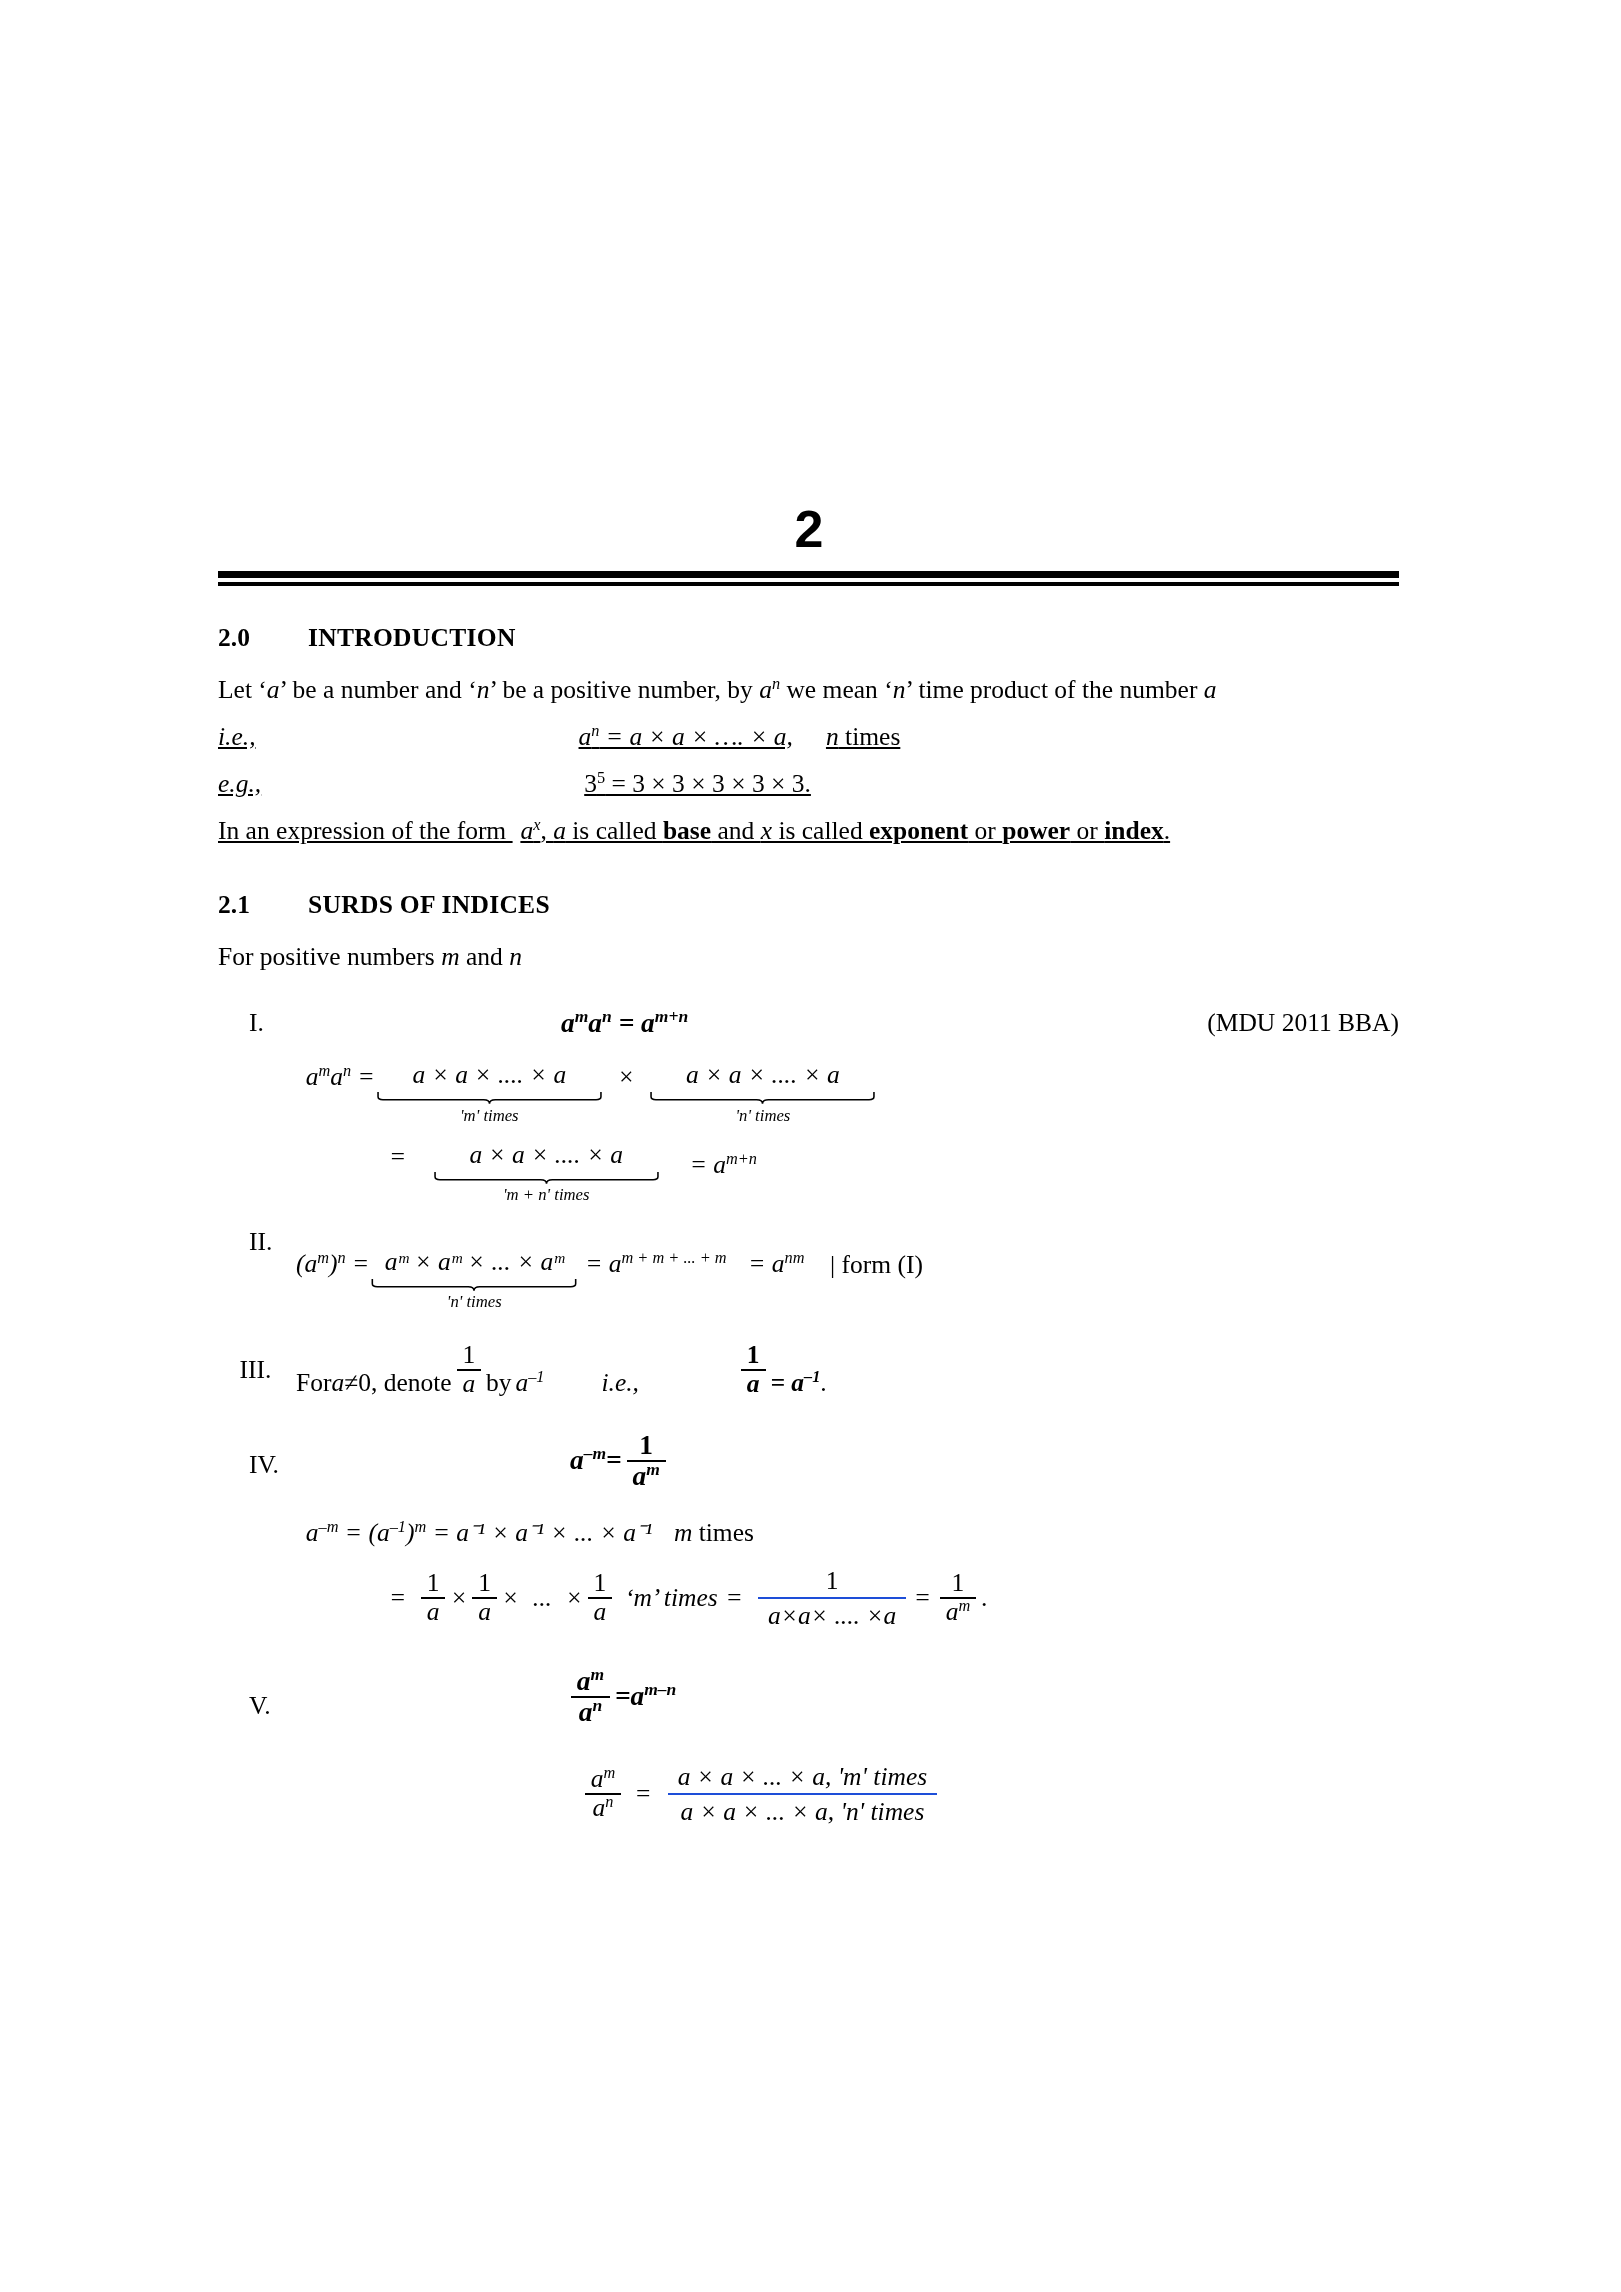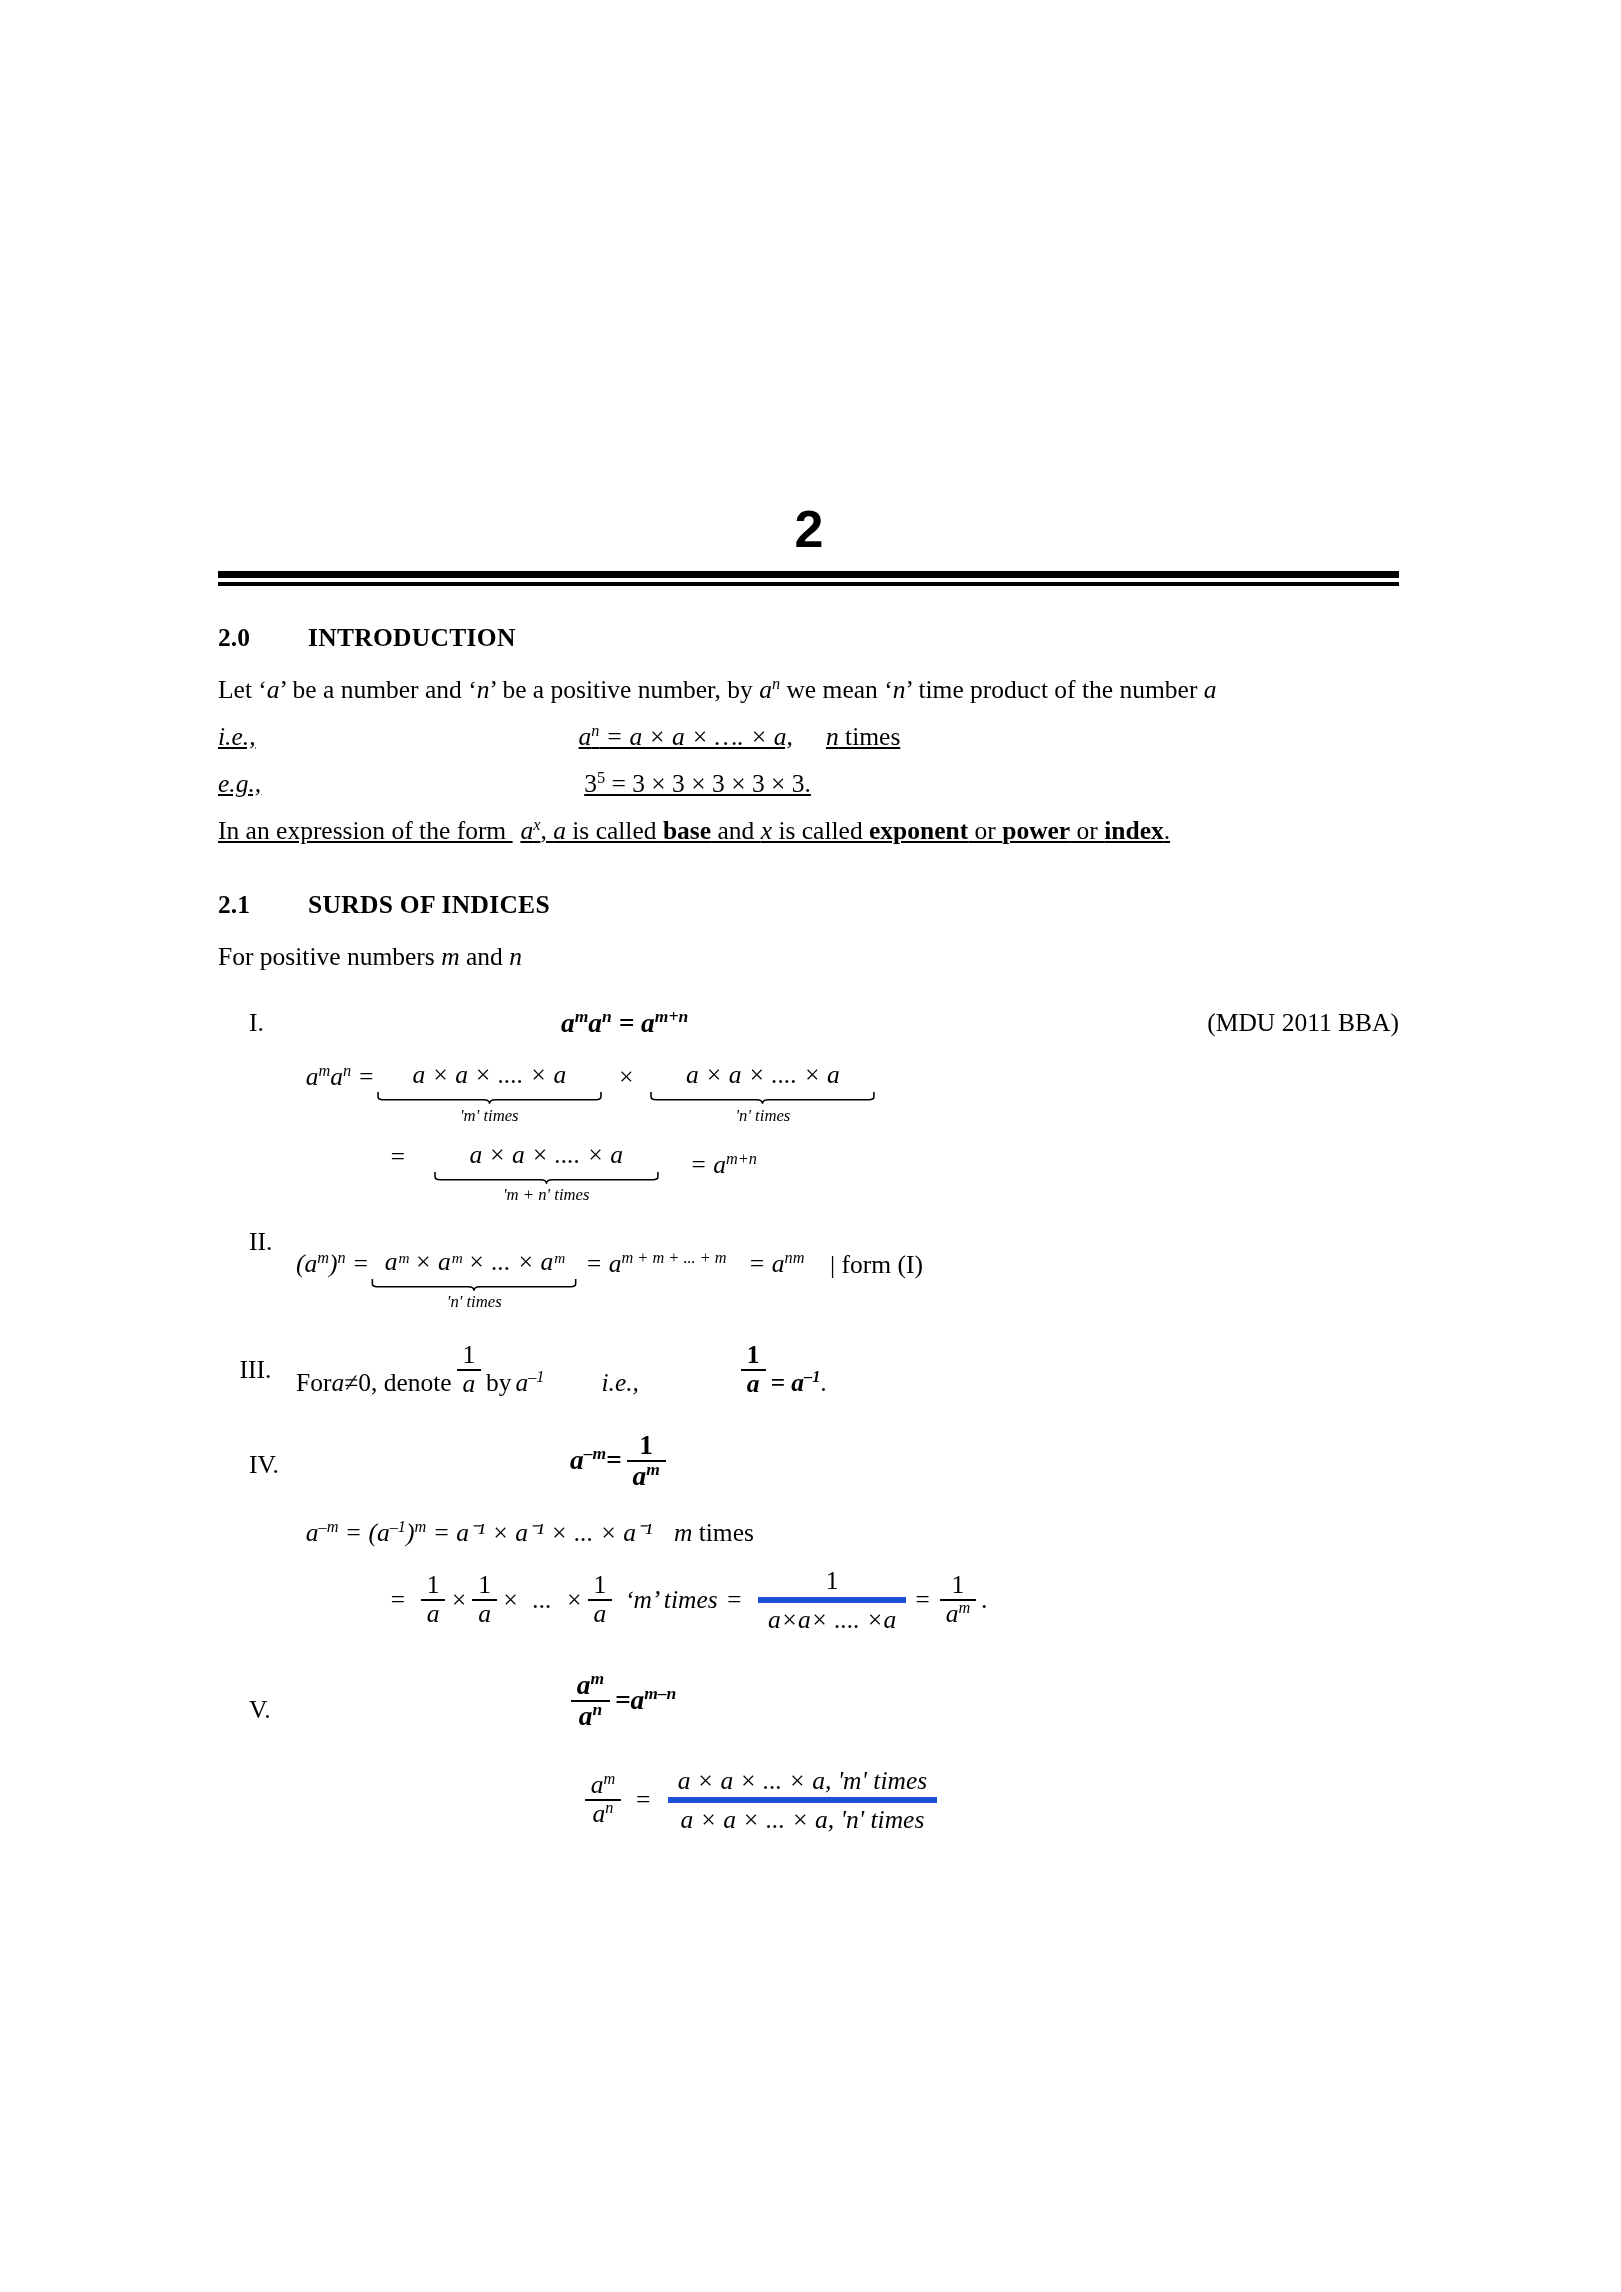--- a/index.html
+++ b/index.html
@@ -175,21 +175,21 @@
     flex-direction: column;
     align-items: center;
     vertical-align: middle;
     margin: 0 7.8px;
   }
   .bigfrac .num, .bigfrac .den {
     padding: 2px 9.8px;
     line-height: 1.15;
     white-space: nowrap;
   }
-  .bigfrac .den { border-top: 6px solid #1d4ed8; }
+  .bigfrac .den { border-top: 2px solid #1d4ed8; }
   .bigfrac.full .num, .bigfrac.full .den { width: 100%; box-sizing: border-box; text-align: center; }
 </style>
 </head>
 <body>
 
 <div class="page">
   <div class="content">
 
     <div class="chapter-head">
       <div class="chapter-number">2</div>

